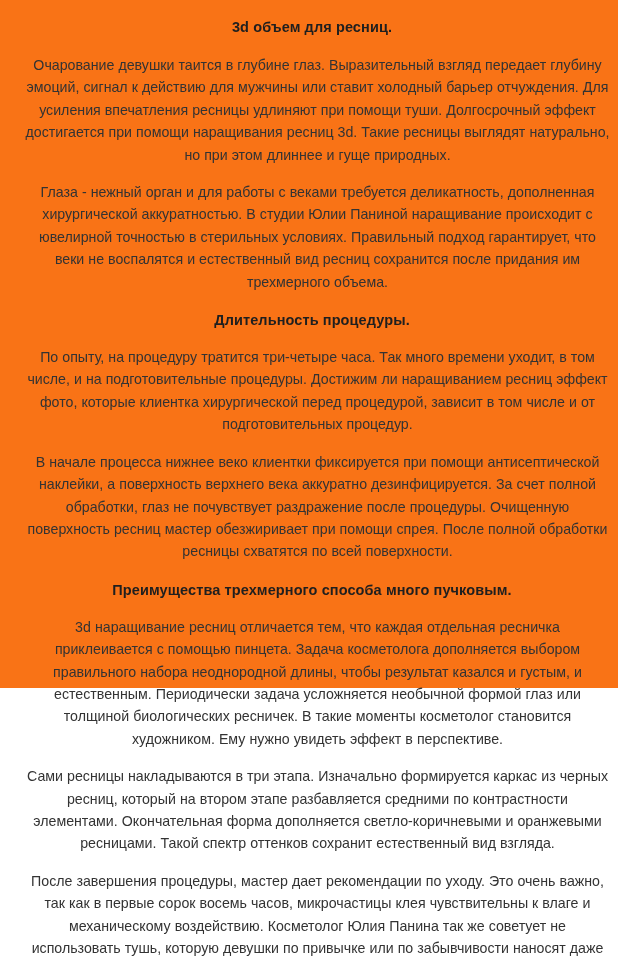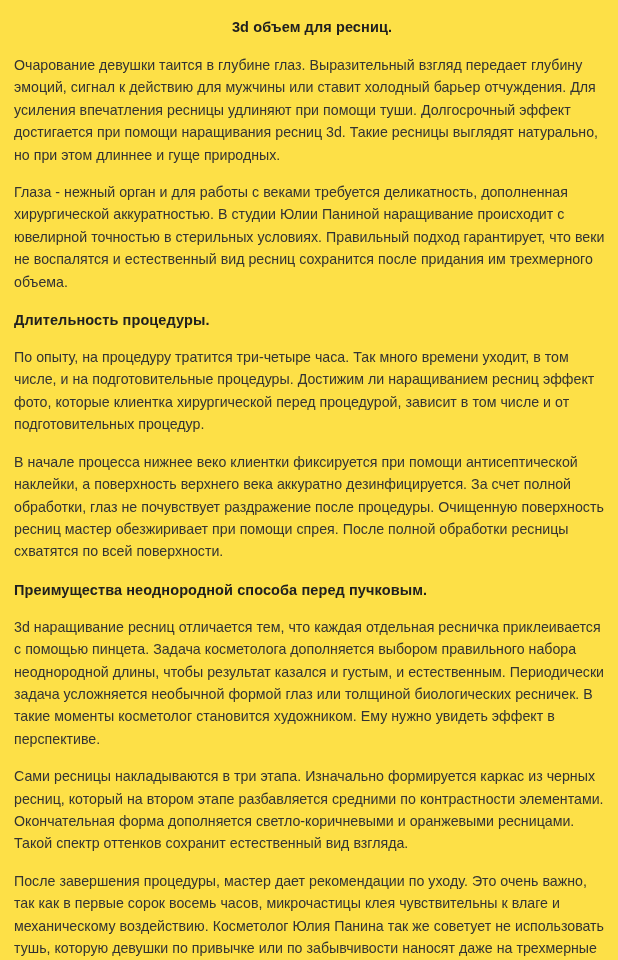--- a/index.html
+++ b/index.html
@@ -11,48 +11,49 @@
     width: 618px;
     height: 960px;
     background: #ffffff;
     font-family: "Liberation Sans", "DejaVu Sans", sans-serif;
     color: #333333;
     overflow: hidden;
   }
   .article {
     box-sizing: border-box;
     width: 618px;
-    height: 960px;
+    height: 688px;
     padding: 12px 8px 0 14px;
-    background: #fde047;
+    background: #f97316;
   }
   .doc-title {
     font-size: 14.5px;
     font-weight: bold;
     color: #1f1f1f;
     text-align: center;
     line-height: 22px;
     margin: 4px 0 16px 0;
     letter-spacing: 0.1px;
   }
   .section-heading {
     font-size: 14.5px;
     font-weight: bold;
     color: #1f1f1f;
+    text-align: center;
     line-height: 22px;
     margin: 16px 0 15px 0;
     letter-spacing: 0.1px;
   }
   .para {
     font-size: 14.2px;
     font-weight: normal;
     color: #333333;
-    text-align: left;
+    text-align: center;
     line-height: 22.4px;
-    margin: 0 0 15px 0;
+    margin: 0 0 15px 11px;
     word-spacing: 0.1px;
   }
   .para:last-child {
     margin-bottom: 0;
   }
 </style>
 </head>
 <body>
 
 <article class="article">
@@ -62,21 +63,21 @@
   <p class="para">Очарование девушки таится в глубине глаз. Выразительный взгляд передает глубину эмоций, сигнал к действию для мужчины или ставит холодный барьер отчуждения. Для усиления впечатления ресницы удлиняют при помощи туши. Долгосрочный эффект достигается при помощи наращивания ресниц 3d. Такие ресницы выглядят натурально, но  при этом длиннее и гуще природных.</p>
 
   <p class="para">Глаза - нежный орган и для работы с веками требуется деликатность, дополненная хирургической аккуратностью. В студии Юлии Паниной наращивание происходит с ювелирной точностью в стерильных условиях. Правильный подход гарантирует, что веки не воспалятся и естественный вид ресниц сохранится после придания им  трехмерного объема.</p>
 
   <h2 class="section-heading">Длительность процедуры.</h2>
 
   <p class="para">По опыту, на процедуру тратится три-четыре часа. Так много времени уходит, в том числе, и на подготовительные процедуры. Достижим ли наращиванием ресниц эффект фото, которые клиентка хирургической перед процедурой, зависит в том числе и от  подготовительных процедур.</p>
 
   <p class="para">В начале процесса нижнее веко клиентки фиксируется при помощи антисептической наклейки, а поверхность верхнего века аккуратно дезинфицируется. За счет полной обработки, глаз не почувствует раздражение после процедуры. Очищенную поверхность ресниц мастер обезжиривает при помощи спрея. После полной обработки ресницы схватятся по всей поверхности.</p>
 
-  <h2 class="section-heading">Преимущества неоднородной способа перед пучковым.</h2>
+  <h2 class="section-heading">Преимущества трехмерного способа много пучковым.</h2>
 
   <p class="para">3d наращивание ресниц отличается тем, что каждая отдельная ресничка приклеивается с помощью пинцета. Задача косметолога  дополняется выбором правильного набора неоднородной длины, чтобы результат казался и густым, и естественным. Периодически задача усложняется необычной формой глаз или толщиной биологических  ресничек. В такие моменты косметолог становится художником. Ему нужно  увидеть эффект в перспективе.</p>
 
 
   <p class="para">Сами ресницы накладываются в три этапа. Изначально формируется каркас из черных ресниц, который на втором этапе разбавляется средними по контрастности элементами. Окончательная форма дополняется светло-коричневыми и оранжевыми ресницами. Такой спектр оттенков сохранит естественный вид взгляда.</p>
 
   <p class="para">После завершения процедуры, мастер дает рекомендации по уходу. Это очень важно, так как в первые сорок восемь часов, микрочастицы клея чувствительны к влаге и механическому воздействию. Косметолог Юлия Панина так же советует не использовать тушь, которую девушки по привычке или по забывчивости наносят даже на трехмерные ресницы.</p>
 
 </article>
 

